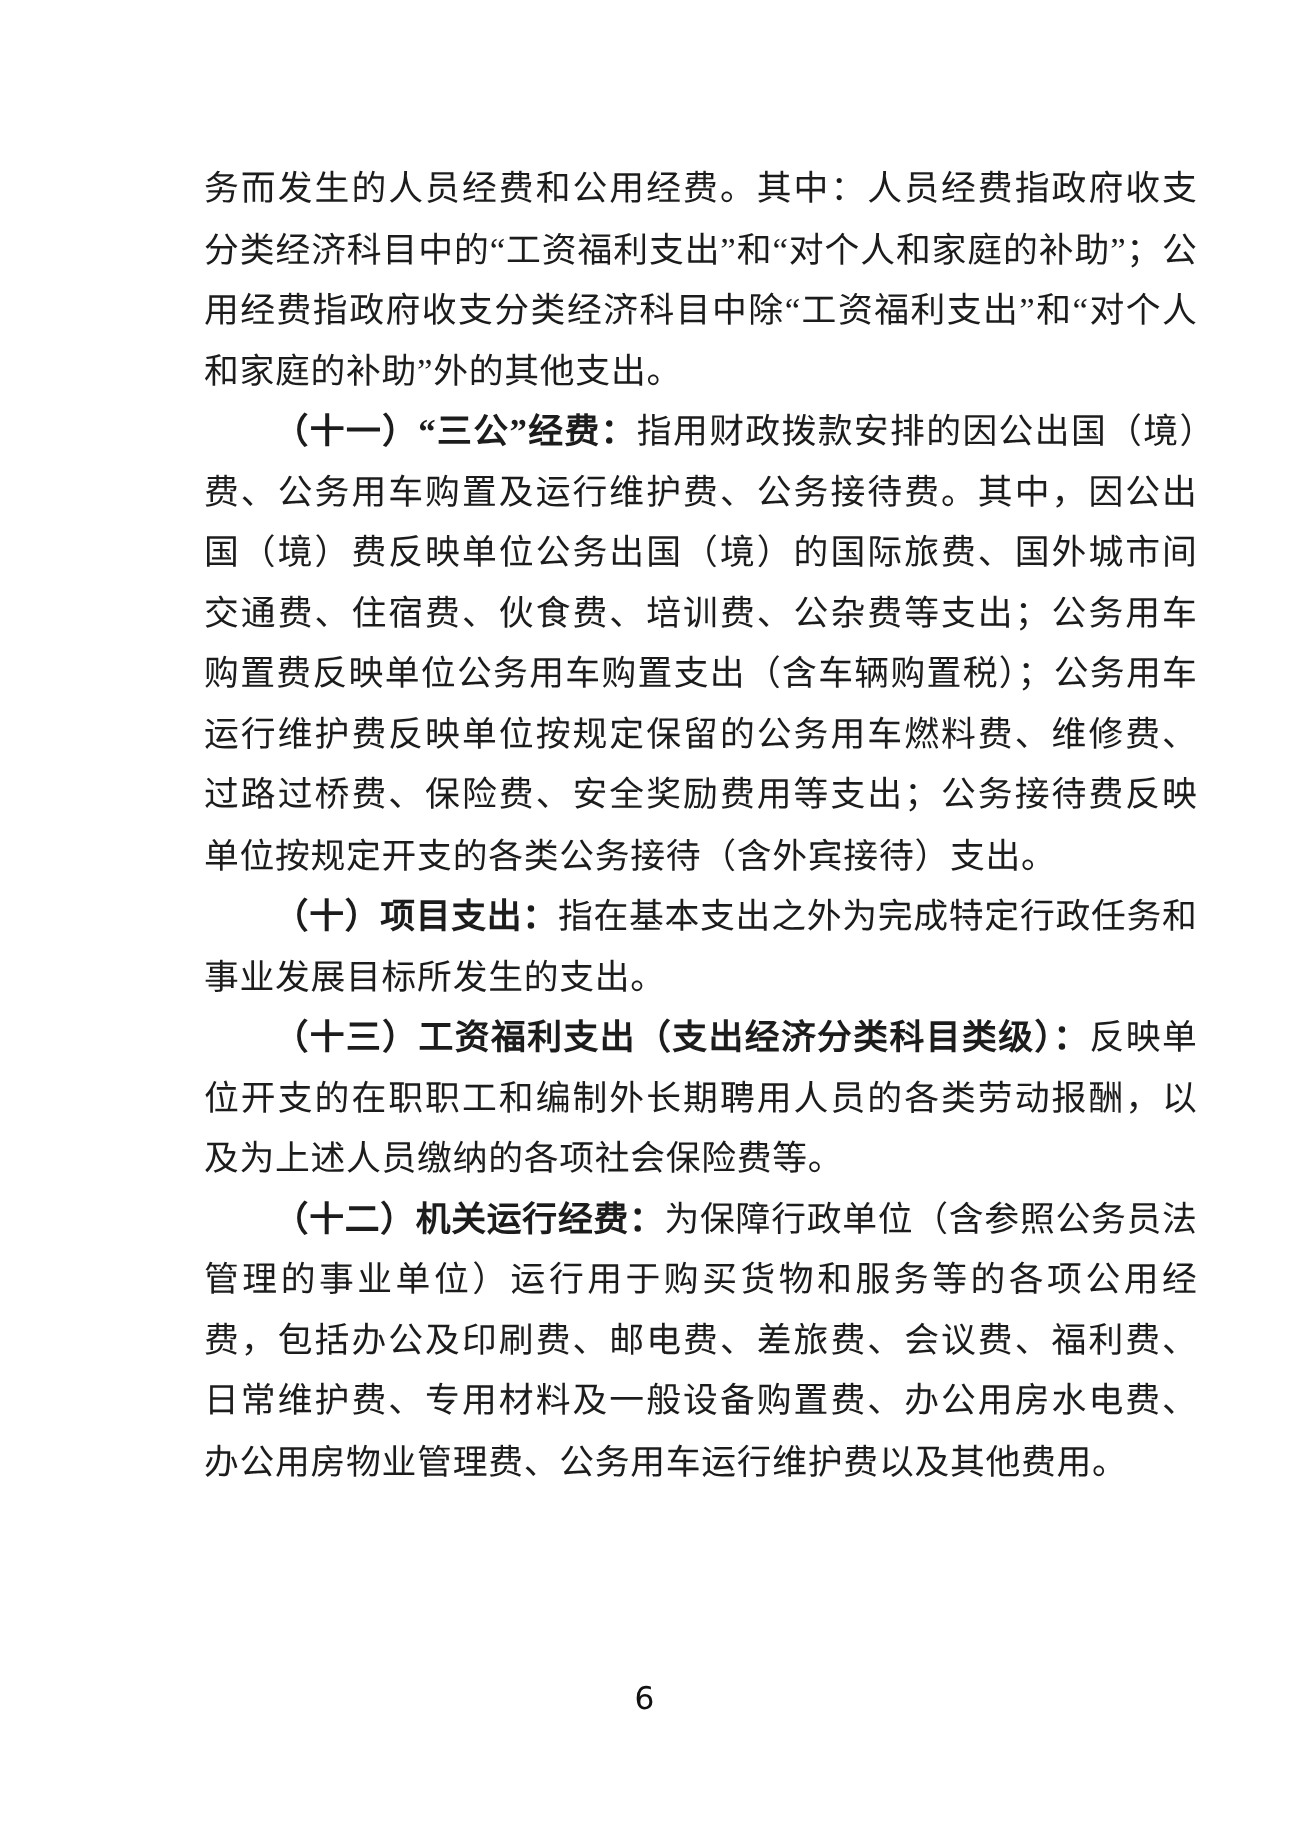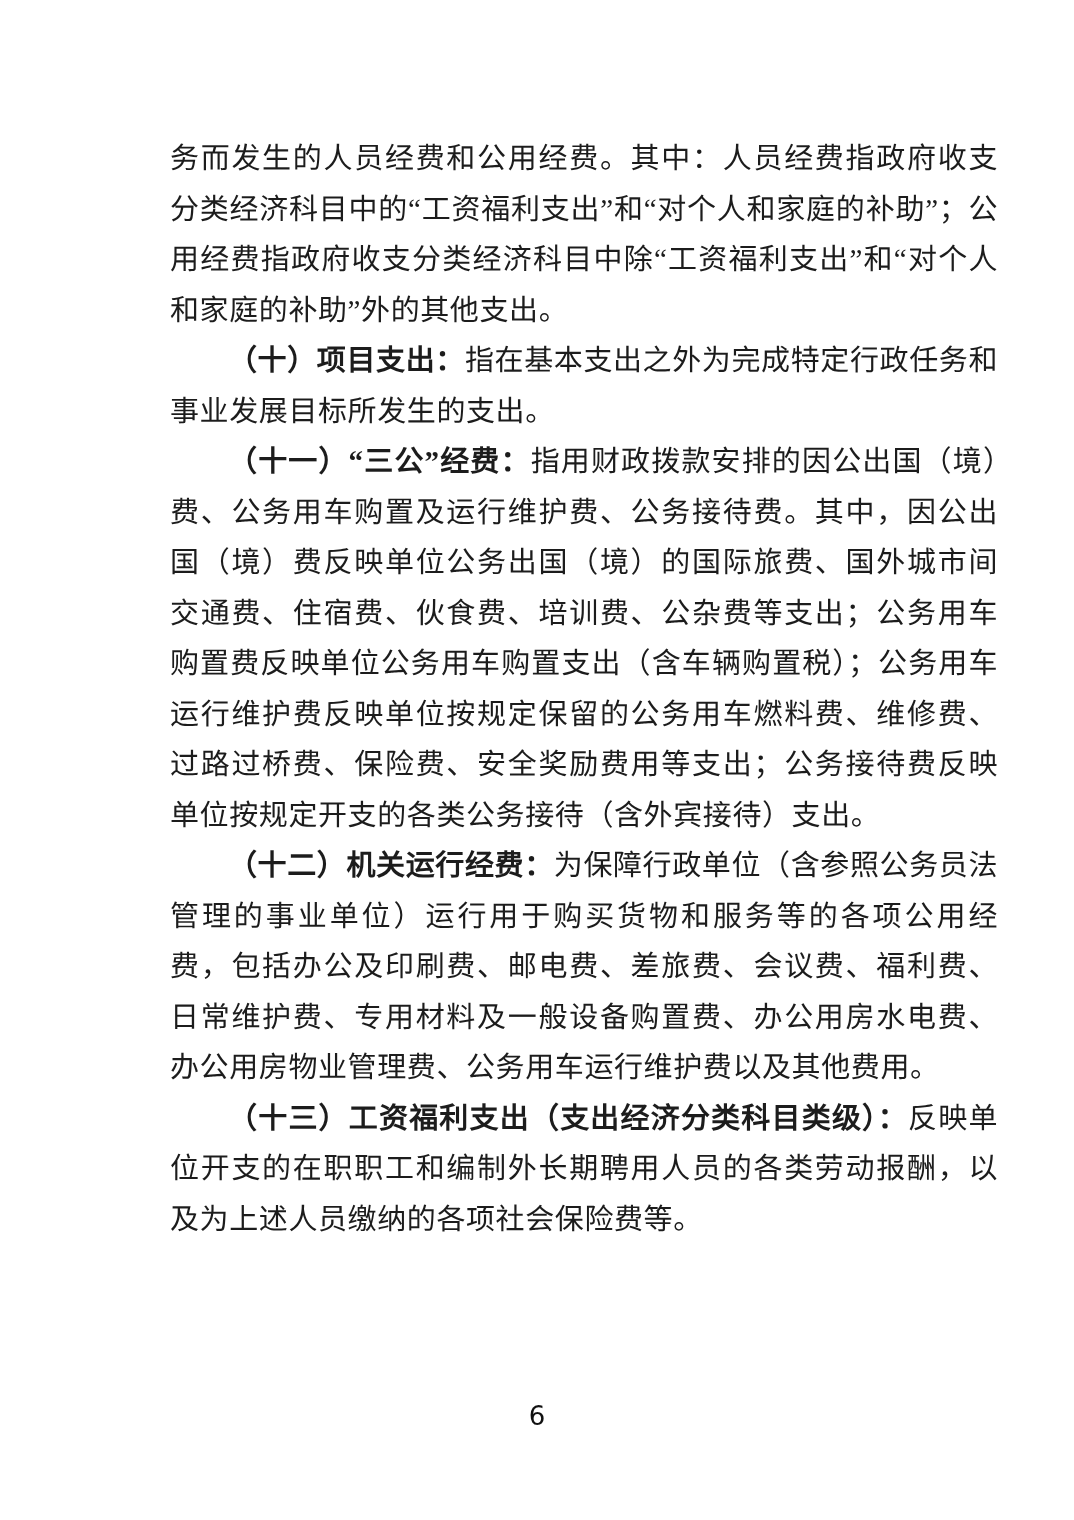--- a/index.html
+++ b/index.html
@@ -49,19 +49,19 @@
     font-family: "DejaVu Sans", sans-serif;
     color: #111111;
   }
 </style>
 </head>
 <body>
 
 <div class="page">
   <div class="doc-body" id="doc-body">
       <p class="para"><span class="seg-regular">务而发生的人员经费和公用经费。其中：人员经费指政府收支分类经济科目中的“工资福利支出”和“对个人和家庭的补助”；公用经费指政府收支分类经济科目中除“工资福利支出”和“对个人和家庭的补助”外的其他支出。</span></p>
+      <p class="para indent"><span class="seg-bold">（十一）“三公”经费：</span><span class="seg-regular">指用财政拨款安排的因公出国（境）费、公务用车购置及运行维护费、公务接待费。其中，因公出国（境）费反映单位公务出国（境）的国际旅费、国外城市间交通费、住宿费、伙食费、培训费、公杂费等支出；公务用车购置费反映单位公务用车购置支出（含车辆购置税）；公务用车运行维护费反映单位按规定保留的公务用车燃料费、维修费、过路过桥费、保险费、安全奖励费用等支出；公务接待费反映单位按规定开支的各类公务接待（含外宾接待）支出。</span></p>
       <p class="para indent"><span class="seg-bold">（十）项目支出：</span><span class="seg-regular">指在基本支出之外为完成特定行政任务和事业发展目标所发生的支出。</span></p>
-      <p class="para indent"><span class="seg-bold">（十一）“三公”经费：</span><span class="seg-regular">指用财政拨款安排的因公出国（境）费、公务用车购置及运行维护费、公务接待费。其中，因公出国（境）费反映单位公务出国（境）的国际旅费、国外城市间交通费、住宿费、伙食费、培训费、公杂费等支出；公务用车购置费反映单位公务用车购置支出（含车辆购置税）；公务用车运行维护费反映单位按规定保留的公务用车燃料费、维修费、过路过桥费、保险费、安全奖励费用等支出；公务接待费反映单位按规定开支的各类公务接待（含外宾接待）支出。</span></p>
+      <p class="para indent"><span class="seg-bold">（十三）工资福利支出（支出经济分类科目类级）：</span><span class="seg-regular">反映单位开支的在职职工和编制外长期聘用人员的各类劳动报酬，以及为上述人员缴纳的各项社会保险费等。</span></p>
       <p class="para indent"><span class="seg-bold">（十二）机关运行经费：</span><span class="seg-regular">为保障行政单位（含参照公务员法管理的事业单位）运行用于购买货物和服务等的各项公用经费，包括办公及印刷费、邮电费、差旅费、会议费、福利费、日常维护费、专用材料及一般设备购置费、办公用房水电费、办公用房物业管理费、公务用车运行维护费以及其他费用。</span></p>
-      <p class="para indent"><span class="seg-bold">（十三）工资福利支出（支出经济分类科目类级）：</span><span class="seg-regular">反映单位开支的在职职工和编制外长期聘用人员的各类劳动报酬，以及为上述人员缴纳的各项社会保险费等。</span></p>
     </div>
   <div class="page-number">6</div>
 </div>
 
 </body></html>

